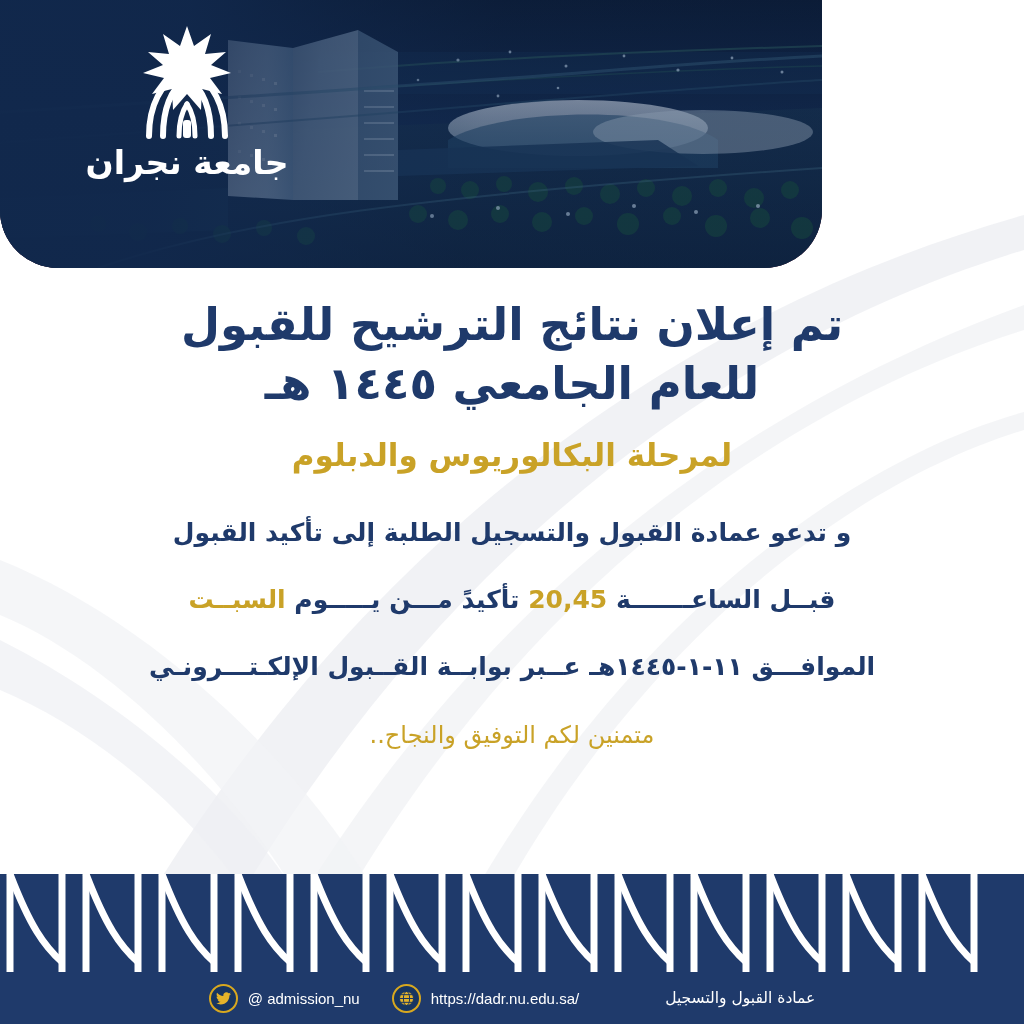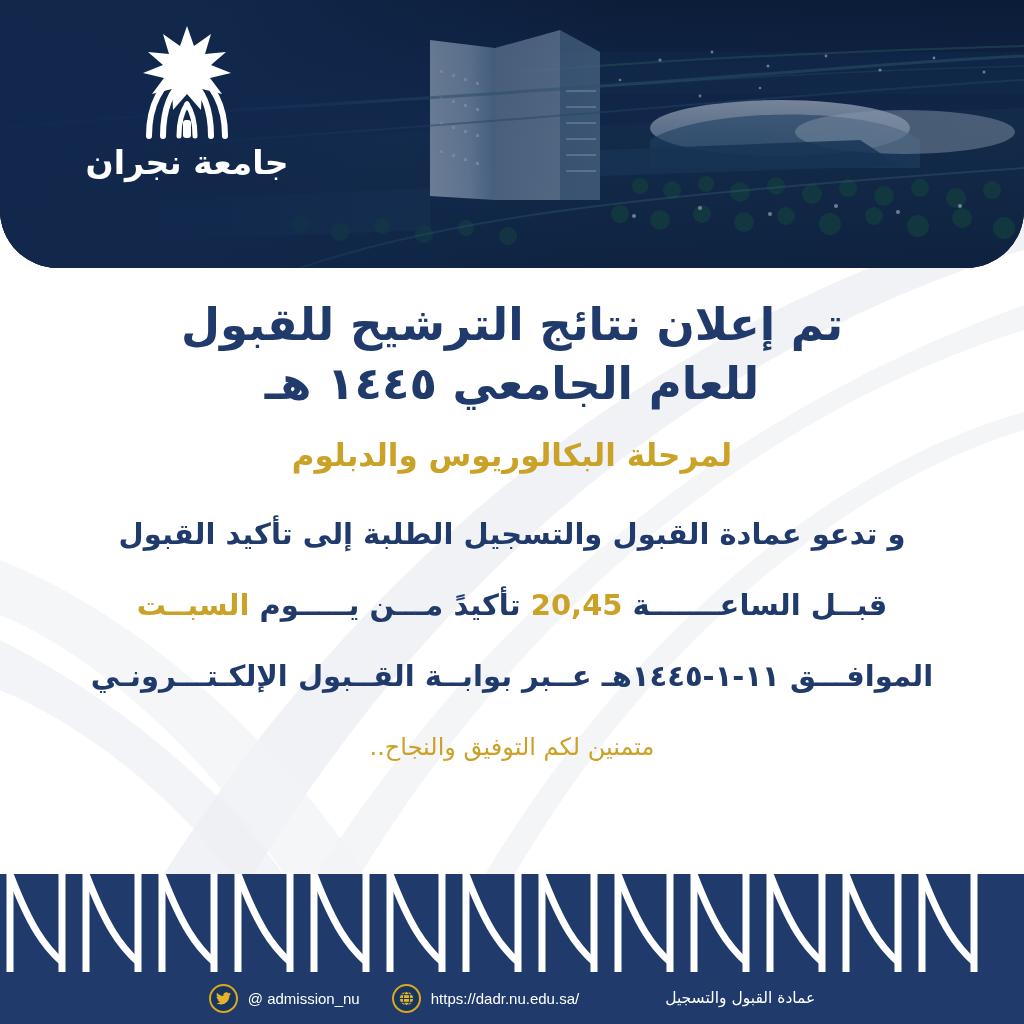--- a/index.html
+++ b/index.html
@@ -12,21 +12,21 @@
   .poster{
     position:relative;width:1024px;height:1024px;overflow:hidden;
     background:#ffffff;
   }
 
   
   .bg-swooshes{position:absolute;inset:0;z-index:0;pointer-events:none;}
 
   
   .header{
-    position:absolute;top:0;left:0;width:1024px;height:268px;
+    position:absolute;top:0;left:0;width:822px;height:268px;
     border-bottom-left-radius:58px;border-bottom-right-radius:58px;
     overflow:hidden;z-index:2;
     background:#ef4444;
   }
   .header-photo{position:absolute;inset:0;}
   .header-veil{
     position:absolute;inset:0;
     background:linear-gradient(100deg,
       rgba(17,40,76,0.97) 0%,
       rgba(17,40,76,0.93) 22%,
@@ -59,21 +59,21 @@
     margin:28px auto 0;width:880px;letter-spacing:-0.5px;
   }
   .headline .hl-line{display:block;}
   .subhead{
     color:#c9a227;font-weight:700;font-size:31px;line-height:1.2;
     margin:24px auto 0;
   }
 
   .para{width:900px;margin:46px auto 0;}
   .para-line{
-    color:#1f3a6b;font-weight:700;font-size:29px;line-height:1.0;
+    color:#1f3a6b;font-weight:700;font-size:25px;line-height:1.0;
     margin-bottom:42px;white-space:nowrap;text-align:center;
   }
   .gold{color:#c9a227;}
   .gold-num{color:#c9a227;font-weight:700;}
 
   .closing{
     color:#c9a227;font-weight:400;font-size:24px;margin-top:6px;
   }
 
   

